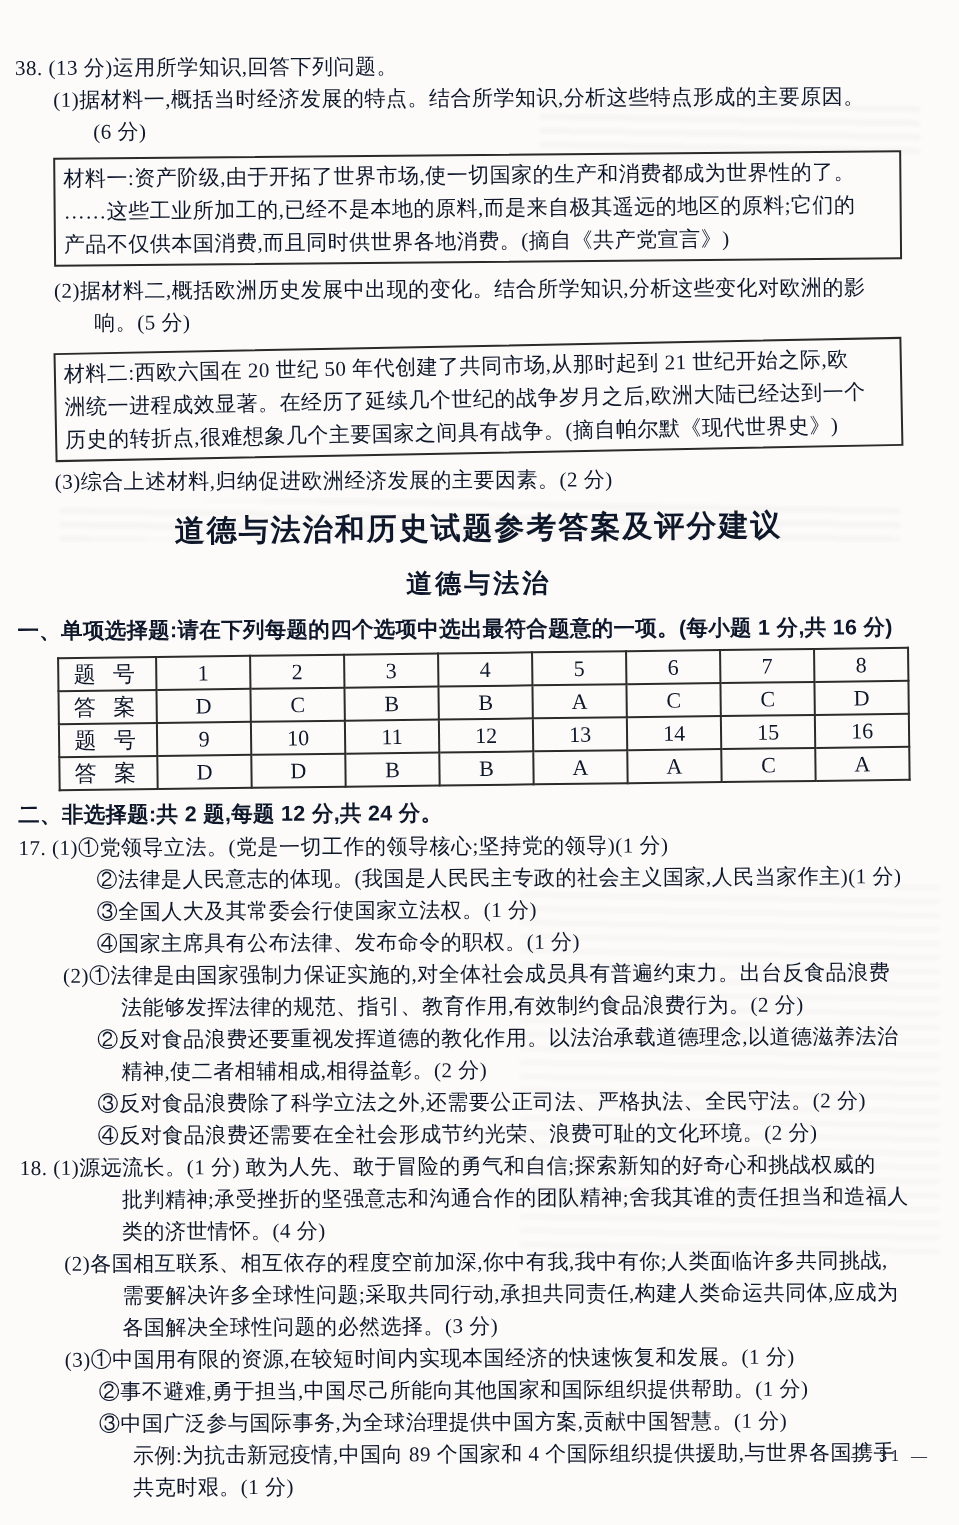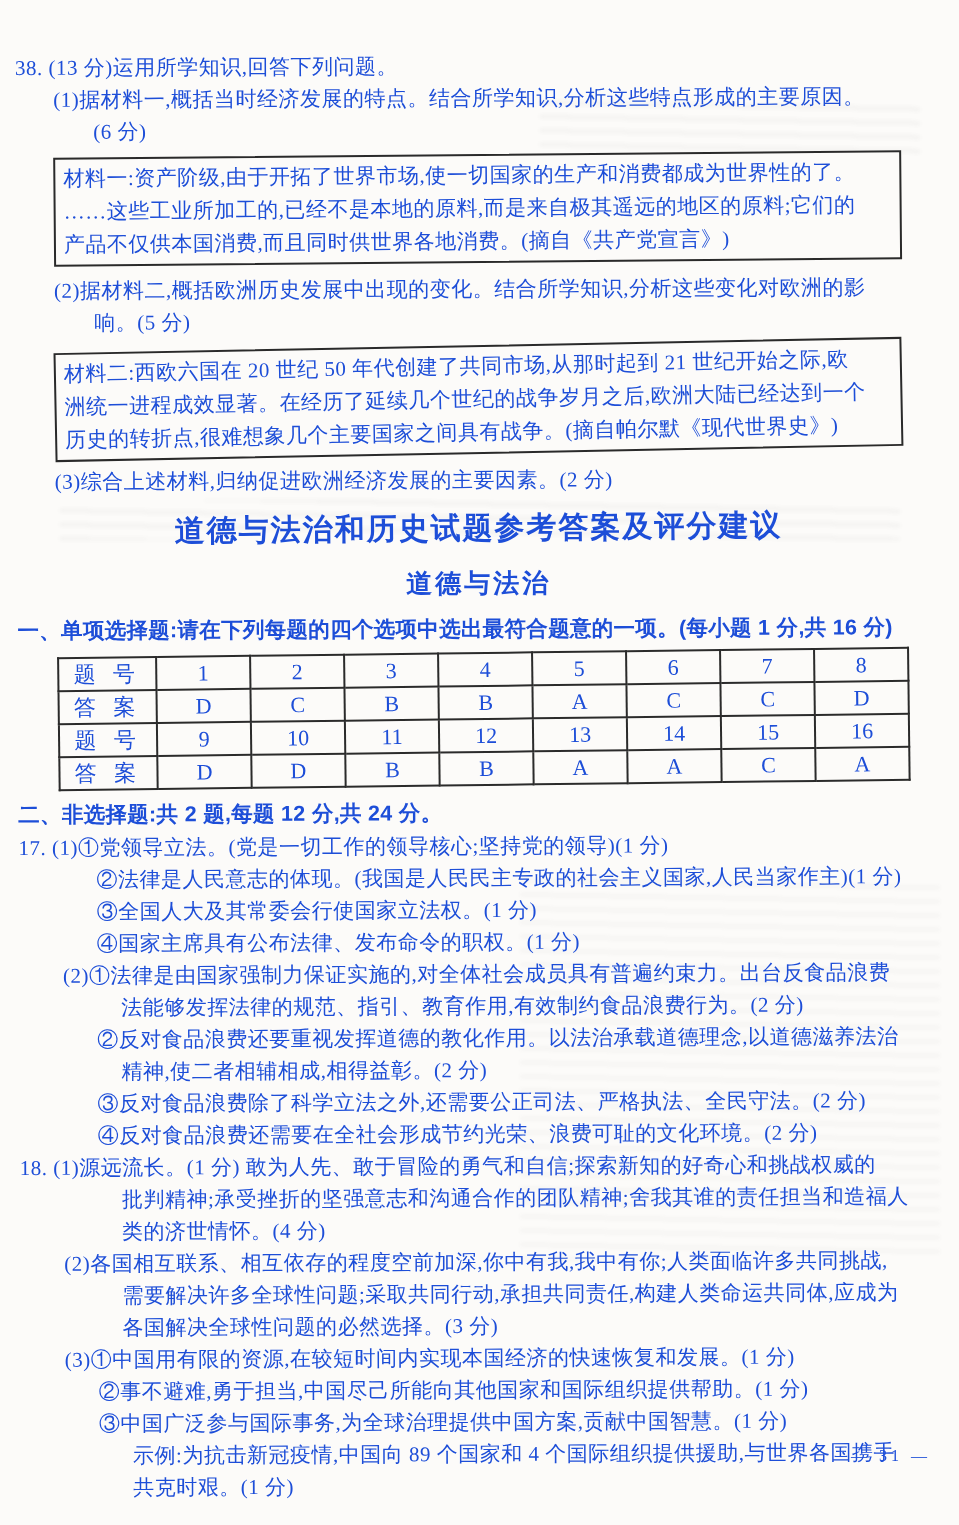--- a/index.html
+++ b/index.html
@@ -1,20 +1,20 @@
 <!DOCTYPE html>
 <html><head>
 <meta charset="utf-8">
 <style>
   html,body { margin:0; padding:0; background:#d9d7d2; }
   .page {
     position:relative; width:959px; height:1525px; margin:0 auto;
     background:#fcfbf9; overflow:hidden;
     font-family:"Liberation Serif","DejaVu Serif",serif;
-    color:#1d4ed8;
+    color:#0f172a;
   }
   .page-inner { position:relative; padding-top:50px; transform:rotate(-0.25deg); }
   .ln { line-height:32px; font-size:21px; white-space:nowrap; letter-spacing:0.5px; }
   .i0 { padding-left:18px; }
   .i1 { padding-left:56px; }
   .i1b { padding-left:62px; }
   .i2 { padding-left:96px; }
   .i3 { padding-left:120px; }
   .i4 { padding-left:130px; }
   .material-box {

